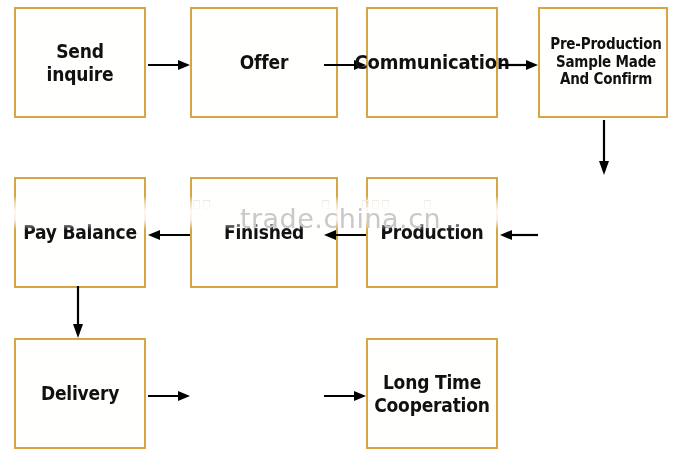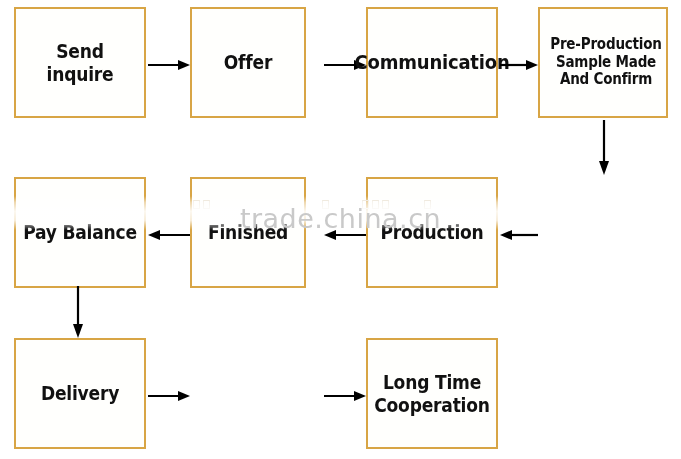--- a/index.html
+++ b/index.html
@@ -36,21 +36,21 @@
     line-height: 1.18;
     padding: 2px 4px;
   }
   .node .txt { display: block; white-space: pre-line; }
 
   .r1 { top: 7px;   height: 111px; }
   .r2 { top: 177px; height: 111px; }
   .r3 { top: 338px; height: 111px; }
 
   .c1 { left: 14px;  width: 132px; }
-  .c2 { left: 190px; width: 116px; text-align: right; }
+  .c2 { left: 190px; width: 148px; text-align: right; }
   .c3 { left: 366px; width: 132px; }
   .c4 { left: 538px; width: 130px; padding-left: 10px; }
 
   .fs-big   { font-size: 19px; }
   .fs-mid   { font-size: 20px; }
   .fs-small { font-size: 15px; }
 
   
   .harrow {
     position: absolute;

